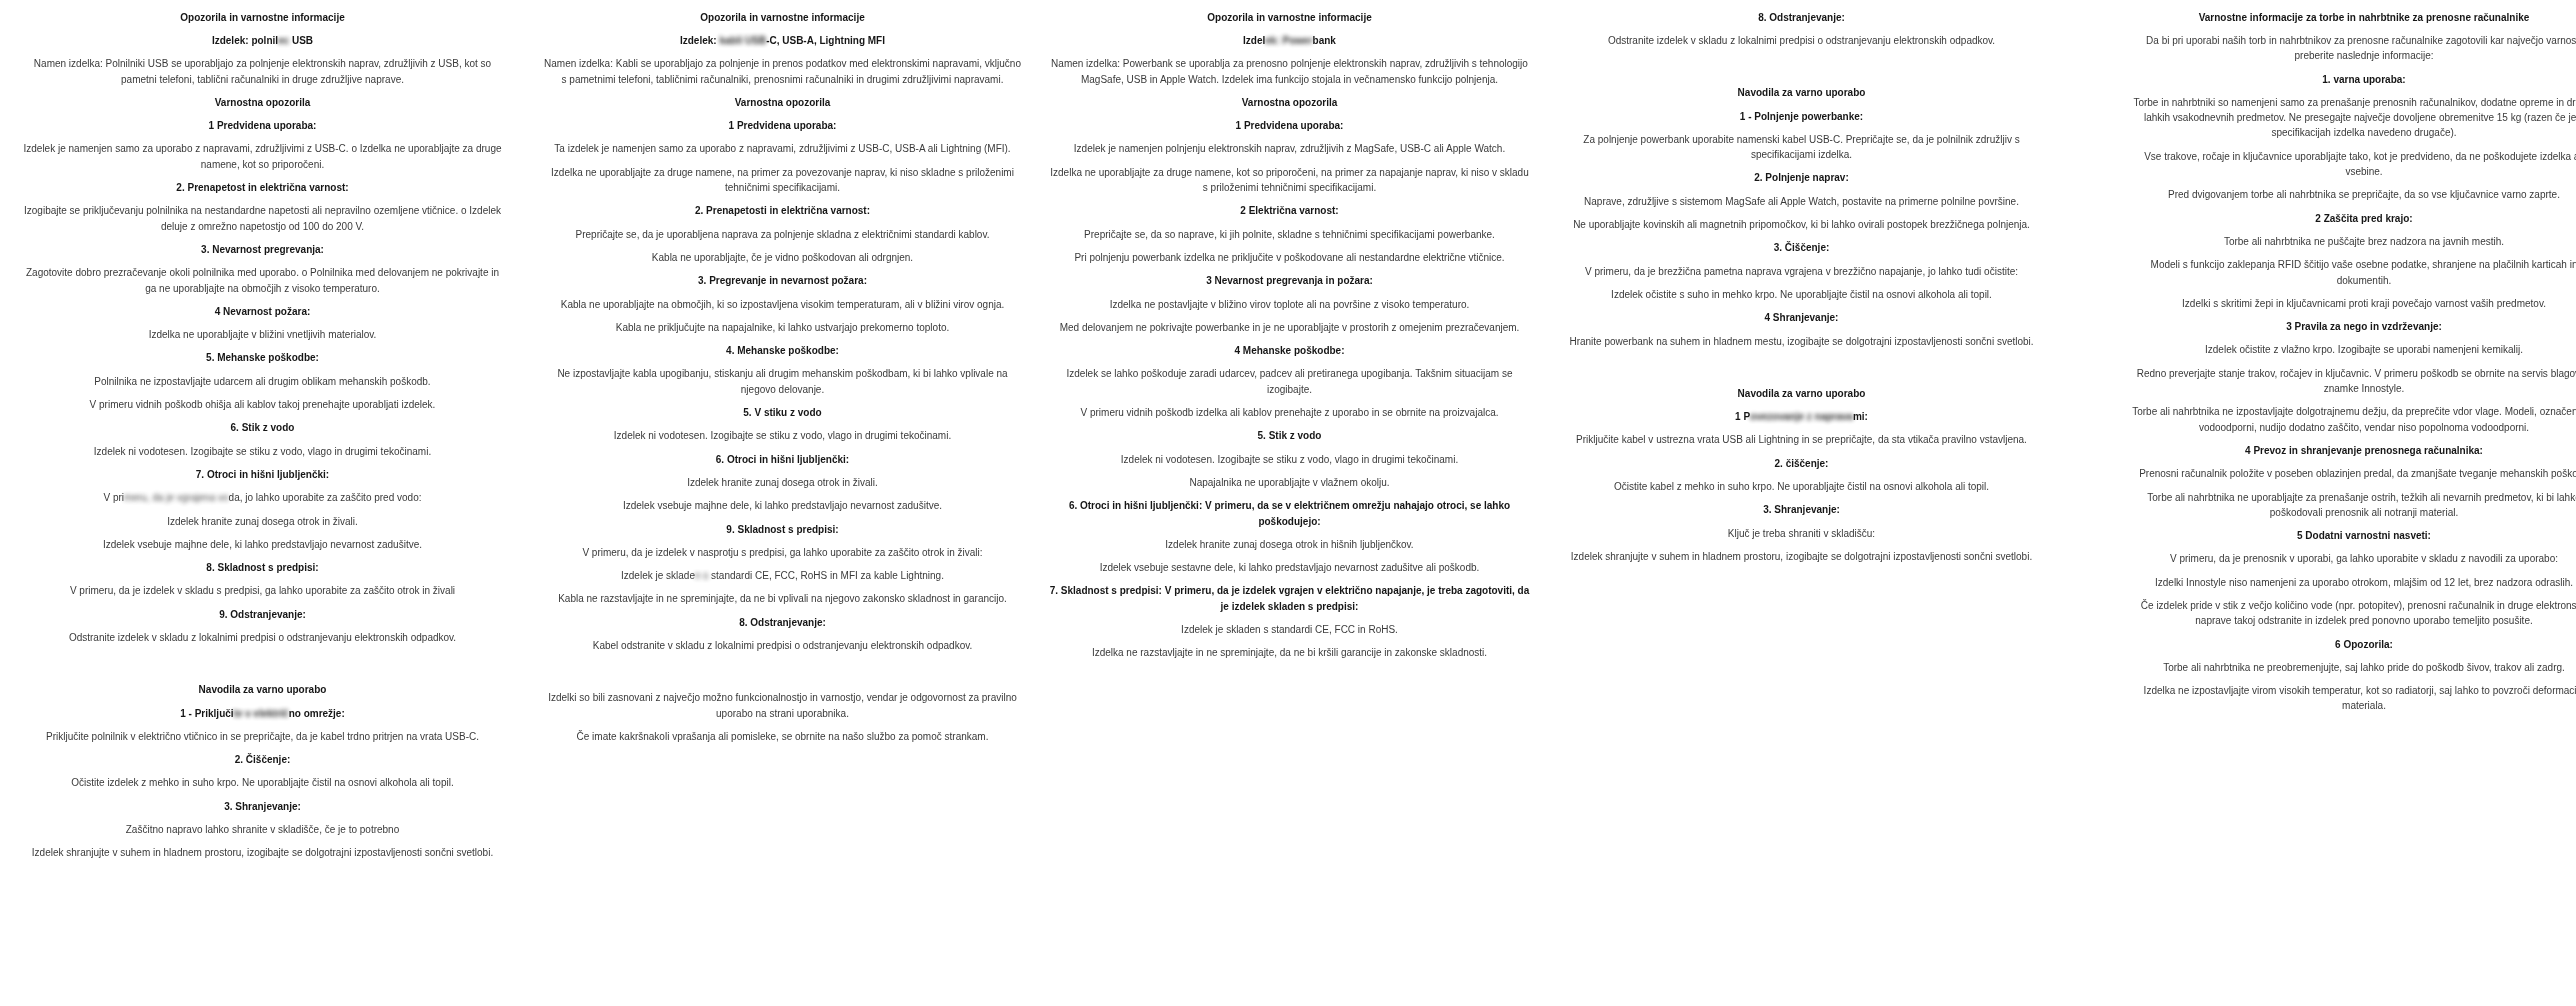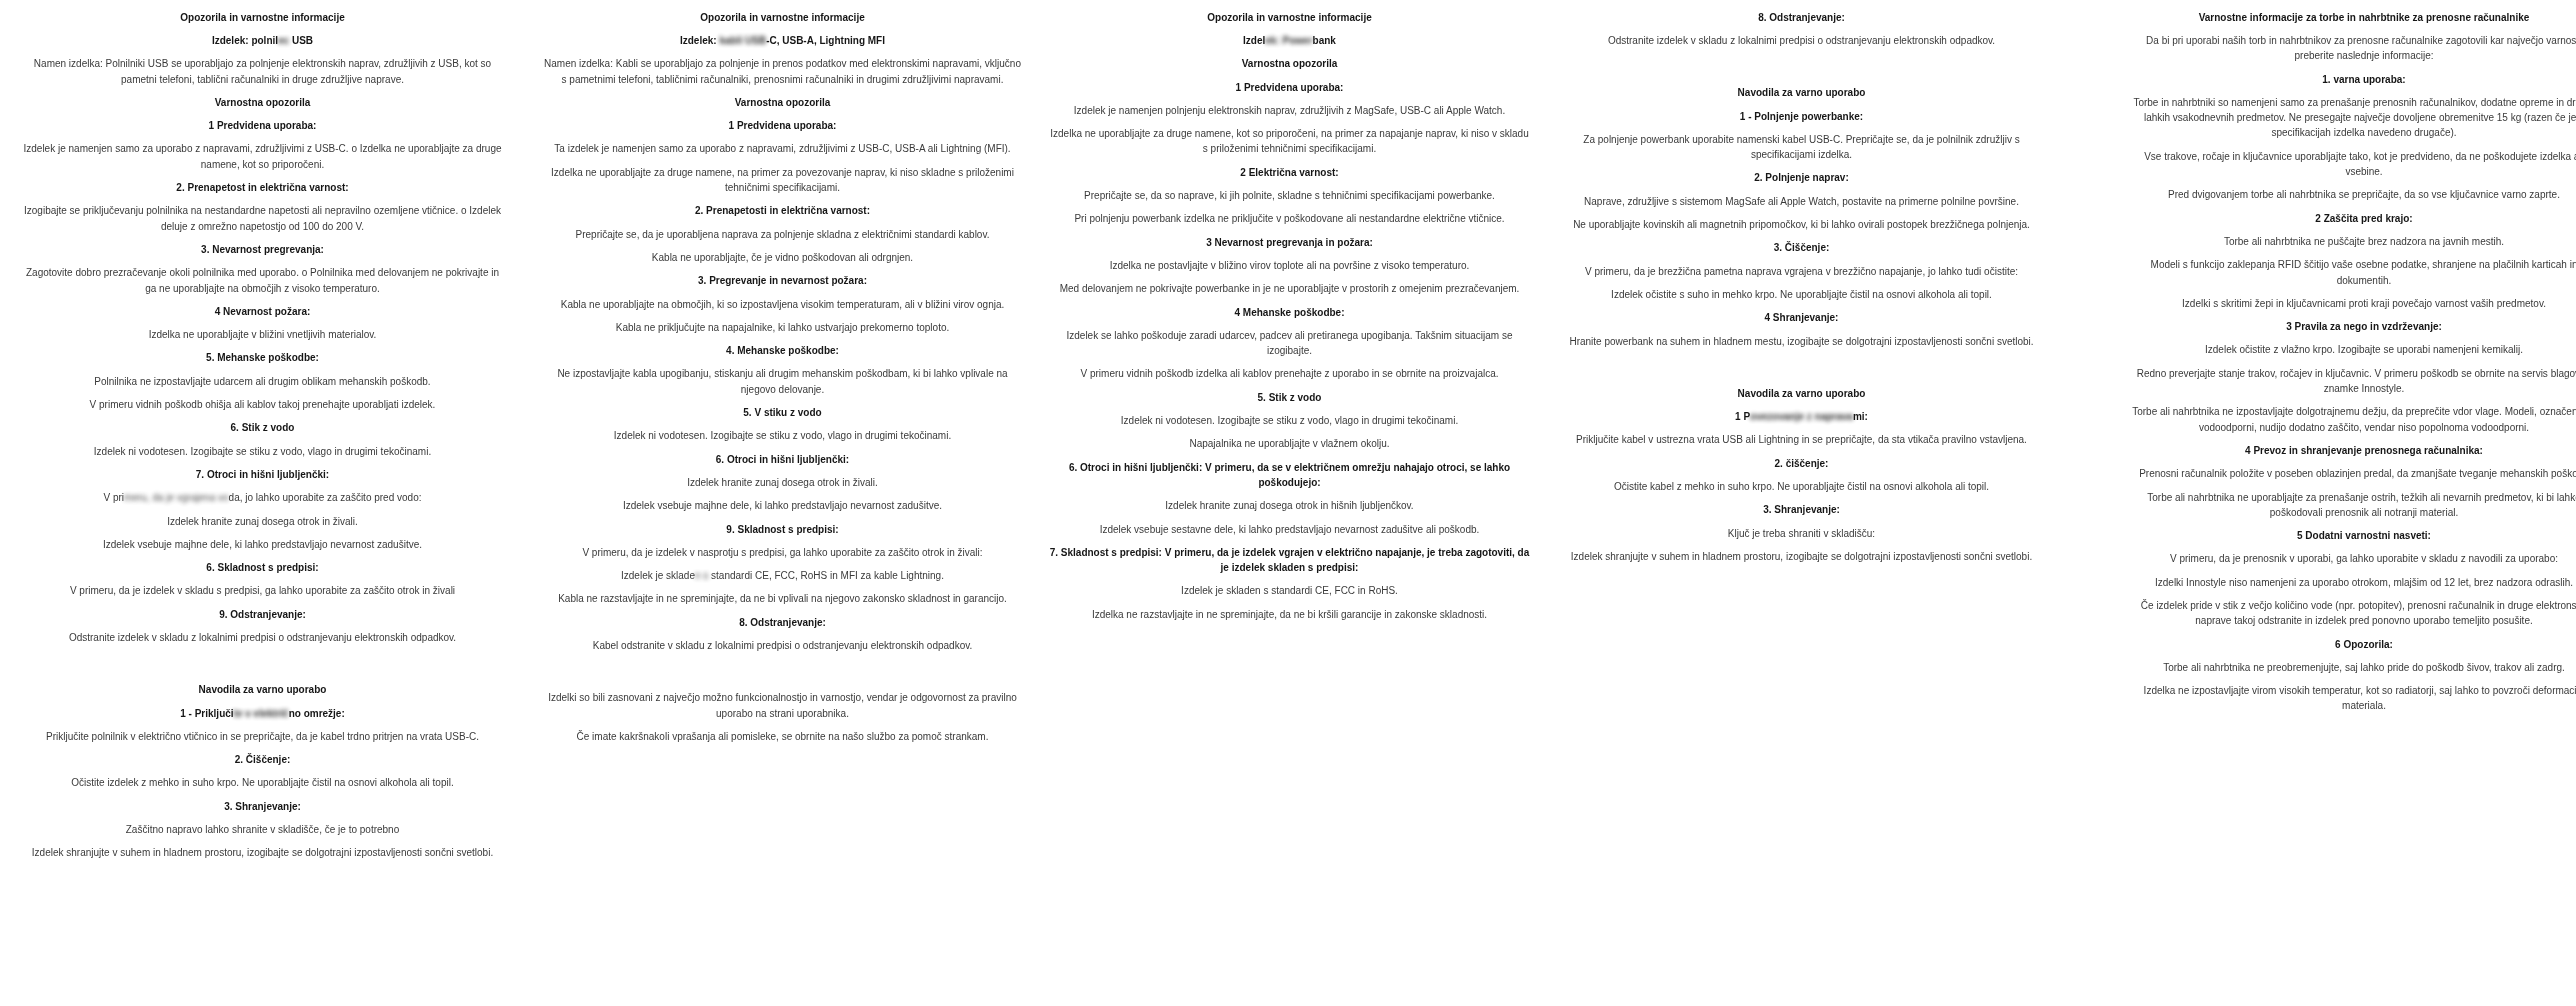--- a/index.html
+++ b/index.html
@@ -70,21 +70,21 @@
       <div class="p"><span>Izdelka ne uporabljajte v bližini vnetljivih materialov.</span></div>
       <div class="h"><span>5. Mehanske poškodbe:</span></div>
       <div class="p"><span>Polnilnika ne izpostavljajte udarcem ali drugim oblikam mehanskih poškodb.</span></div>
       <div class="p"><span>V primeru vidnih poškodb ohišja ali kablov takoj prenehajte uporabljati izdelek.</span></div>
       <div class="h"><span>6. Stik z vodo</span></div>
       <div class="p"><span>Izdelek ni vodotesen. Izogibajte se stiku z vodo, vlago in drugimi tekočinami.</span></div>
       <div class="h"><span>7. Otroci in hišni ljubljenčki:</span></div>
       <div class="p"><span>V pri</span><span class="bl">meru, da je vgrajena vo</span><span>da, jo lahko uporabite za zaščito pred vodo:</span></div>
       <div class="p"><span>Izdelek hranite zunaj dosega otrok in živali.</span></div>
       <div class="p"><span>Izdelek vsebuje majhne dele, ki lahko predstavljajo nevarnost zadušitve.</span></div>
-      <div class="h"><span>6. Skladnost s predpisi:</span></div>
+      <div class="h"><span>8. Skladnost s predpisi:</span></div>
       <div class="p"><span>V primeru, da je izdelek v skladu s predpisi, ga lahko uporabite za zaščito otrok in živali</span></div>
       <div class="h"><span>9. Odstranjevanje:</span></div>
       <div class="p"><span>Odstranite izdelek v skladu z lokalnimi predpisi o odstranjevanju elektronskih odpadkov.</span></div>
       <div class="gap"></div>
       <div class="h"><span>Navodila za varno uporabo</span></div>
       <div class="h"><span>1 - Priključi</span><span class="bl">te v električ</span><span>no omrežje:</span></div>
       <div class="p"><span>Priključite polnilnik v električno vtičnico in se prepričajte, da je kabel trdno pritrjen na vrata USB-C.</span></div>
       <div class="h"><span>2. Čiščenje:</span></div>
       <div class="p"><span>Očistite izdelek z mehko in suho krpo. Ne uporabljajte čistil na osnovi alkohola ali topil.</span></div>
       <div class="h"><span>3. Shranjevanje:</span></div>
@@ -118,20 +118,21 @@
       <div class="p"><span>Kabla ne razstavljajte in ne spreminjajte, da ne bi vplivali na njegovo zakonsko skladnost in garancijo.</span></div>
       <div class="h"><span>8. Odstranjevanje:</span></div>
       <div class="p"><span>Kabel odstranite v skladu z lokalnimi predpisi o odstranjevanju elektronskih odpadkov.</span></div>
       <div class="gap"></div>
       <div class="p"><span>Izdelki so bili zasnovani z največjo možno funkcionalnostjo in varnostjo, vendar je odgovornost za pravilno uporabo na strani uporabnika.</span></div>
       <div class="p"><span>Če imate kakršnakoli vprašanja ali pomisleke, se obrnite na našo službo za pomoč strankam.</span></div>
     </section>
   <section class="col" id="col-2">
       <div class="h"><span>Opozorila in varnostne informacije</span></div>
       <div class="h"><span>Izdel</span><span class="bl">ek: Power</span><span>bank</span></div>
+      <div class="p"><span>Namen izdelka: Powerbank se uporablja za prenosno polnjenje elektronskih naprav, združljivih s tehnologijo MagSafe, USB in Apple Watch. Izdelek ima funkcijo stojala in večnamensko funkcijo polnjenja.</span></div>
       <div class="h"><span>Varnostna opozorila</span></div>
       <div class="h"><span>1 Predvidena uporaba:</span></div>
       <div class="p"><span>Izdelek je namenjen polnjenju elektronskih naprav, združljivih z MagSafe, USB-C ali Apple Watch.</span></div>
       <div class="p"><span>Izdelka ne uporabljajte za druge namene, kot so priporočeni, na primer za napajanje naprav, ki niso v skladu s priloženimi tehničnimi specifikacijami.</span></div>
       <div class="h"><span>2 Električna varnost:</span></div>
       <div class="p"><span>Prepričajte se, da so naprave, ki jih polnite, skladne s tehničnimi specifikacijami powerbanke.</span></div>
       <div class="p"><span>Pri polnjenju powerbank izdelka ne priključite v poškodovane ali nestandardne električne vtičnice.</span></div>
       <div class="h"><span>3 Nevarnost pregrevanja in požara:</span></div>
       <div class="p"><span>Izdelka ne postavljajte v bližino virov toplote ali na površine z visoko temperaturo.</span></div>
       <div class="p"><span>Med delovanjem ne pokrivajte powerbanke in je ne uporabljajte v prostorih z omejenim prezračevanjem.</span></div>

